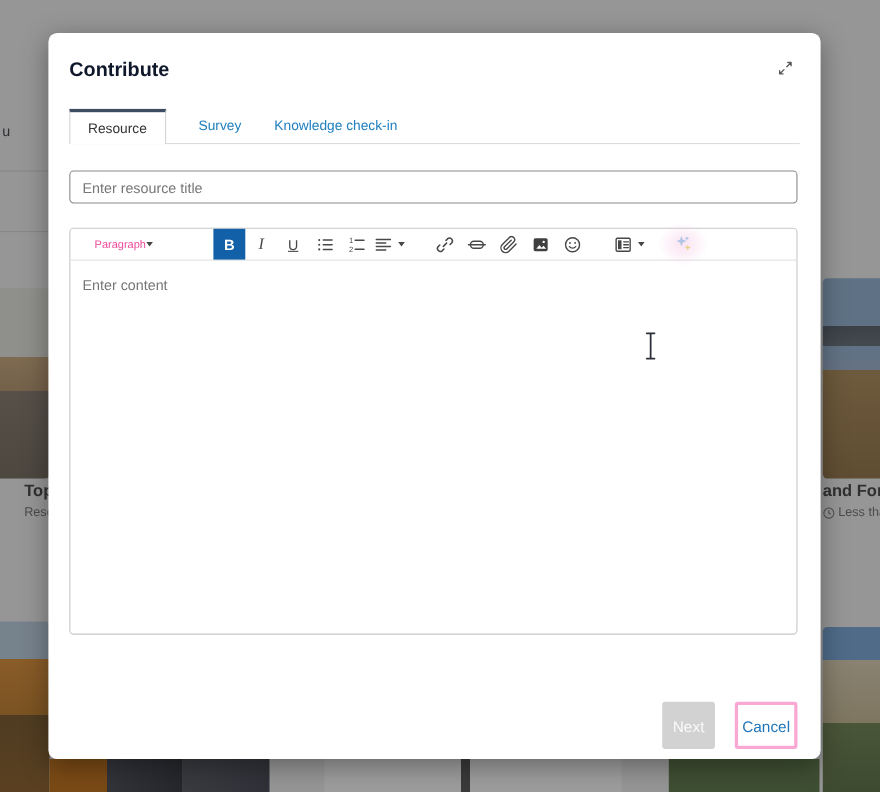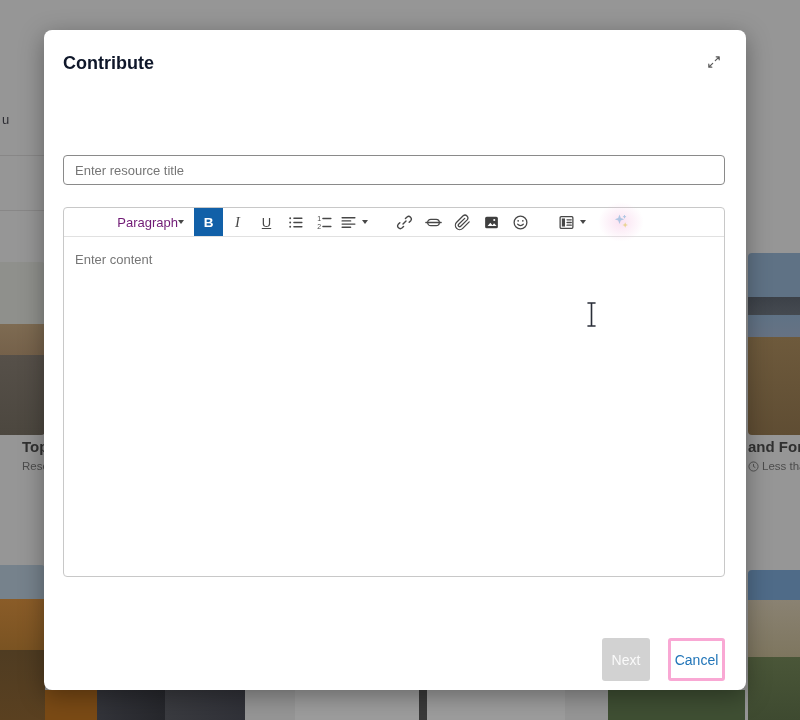--- a/index.html
+++ b/index.html
@@ -58,22 +58,22 @@
     border:1px solid #8a8a8a; border-radius:4px; padding:0 11px; font-size:13px;
     font-family:"Liberation Sans",sans-serif; color:#222; outline:none; }
   .m-input::placeholder { color:#767676; }
 
   .m-editor { position:absolute; left:19px; top:177px; width:662px; height:370px;
     border:1px solid #c8c8c8; border-radius:4px; background:#fff; }
   .toolbar { height:29px; border-bottom:1px solid #e1e1e1; display:flex; align-items:center; padding:0 10px; }
   .tb-btn { height:28px; min-width:29px; display:flex; align-items:center; justify-content:center;
     background:none; border:none; cursor:pointer; color:#474747; }
   .tb-btn svg { display:block; }
-  .para-btn { width:118px; justify-content:flex-end; padding:0 8px 0 12px; font-size:13px;
-    color:#701a75; font-family:"Liberation Sans",sans-serif; }
+  .para-btn { width:118px; justify-content:flex-start; padding:0 8px 0 12px; font-size:10px;
+    color:#ec4899; font-family:"Liberation Sans",sans-serif; }
   .caret { width:0; height:0; border-left:3.5px solid transparent; border-right:3.5px solid transparent;
     border-top:4.5px solid #474747; display:inline-block; }
   .tb-bold { background:#1160a8; color:#fff; font-weight:700; font-size:13.5px; width:28px; margin-left:2px; }
   .tb-italic { font-family:"Liberation Serif", serif; font-style:italic; font-size:14.5px; }
   .tb-underline { font-size:13px; text-decoration:underline; }
   .gap-l { margin-left:22px; }
   .tb-combo { gap:5px; }
   .sparkle-btn { position:relative; margin-left:20px; }
   .sparkle-halo { position:absolute; left:-8px; top:-6px; width:46px; height:40px;
     background:radial-gradient(ellipse at center, rgba(244,190,225,.45), rgba(244,190,225,0) 70%); pointer-events:none; }
@@ -127,20 +127,27 @@
 
     <h1 class="m-title">Contribute</h1>
 
     <button class="m-expand">
       <svg width="16" height="16" viewBox="0 0 16 16" fill="none" stroke="#5a5a5a" stroke-width="1.2" stroke-linecap="round">
         <path d="M9.3 6.7L13.2 2.8M13.2 2.8h-3M13.2 2.8v3"></path>
         <path d="M6.7 9.3L2.8 13.2M2.8 13.2h3M2.8 13.2v-3"></path>
       </svg>
     </button>
 
+    <div class="m-tabs">
+      <div class="tab-active">
+        <span>Resource</span>
+      </div>
+      <span class="tab-link">Survey</span>
+      <span class="tab-link">Knowledge check-in</span>
+    </div>
 
     <input class="m-input" type="text" placeholder="Enter resource title" style="">
 
     <div class="m-editor">
       <div class="toolbar">
 
         <button class="tb-btn para-btn">
           <span>Paragraph</span>
           <span class="caret"></span>
         </button>

